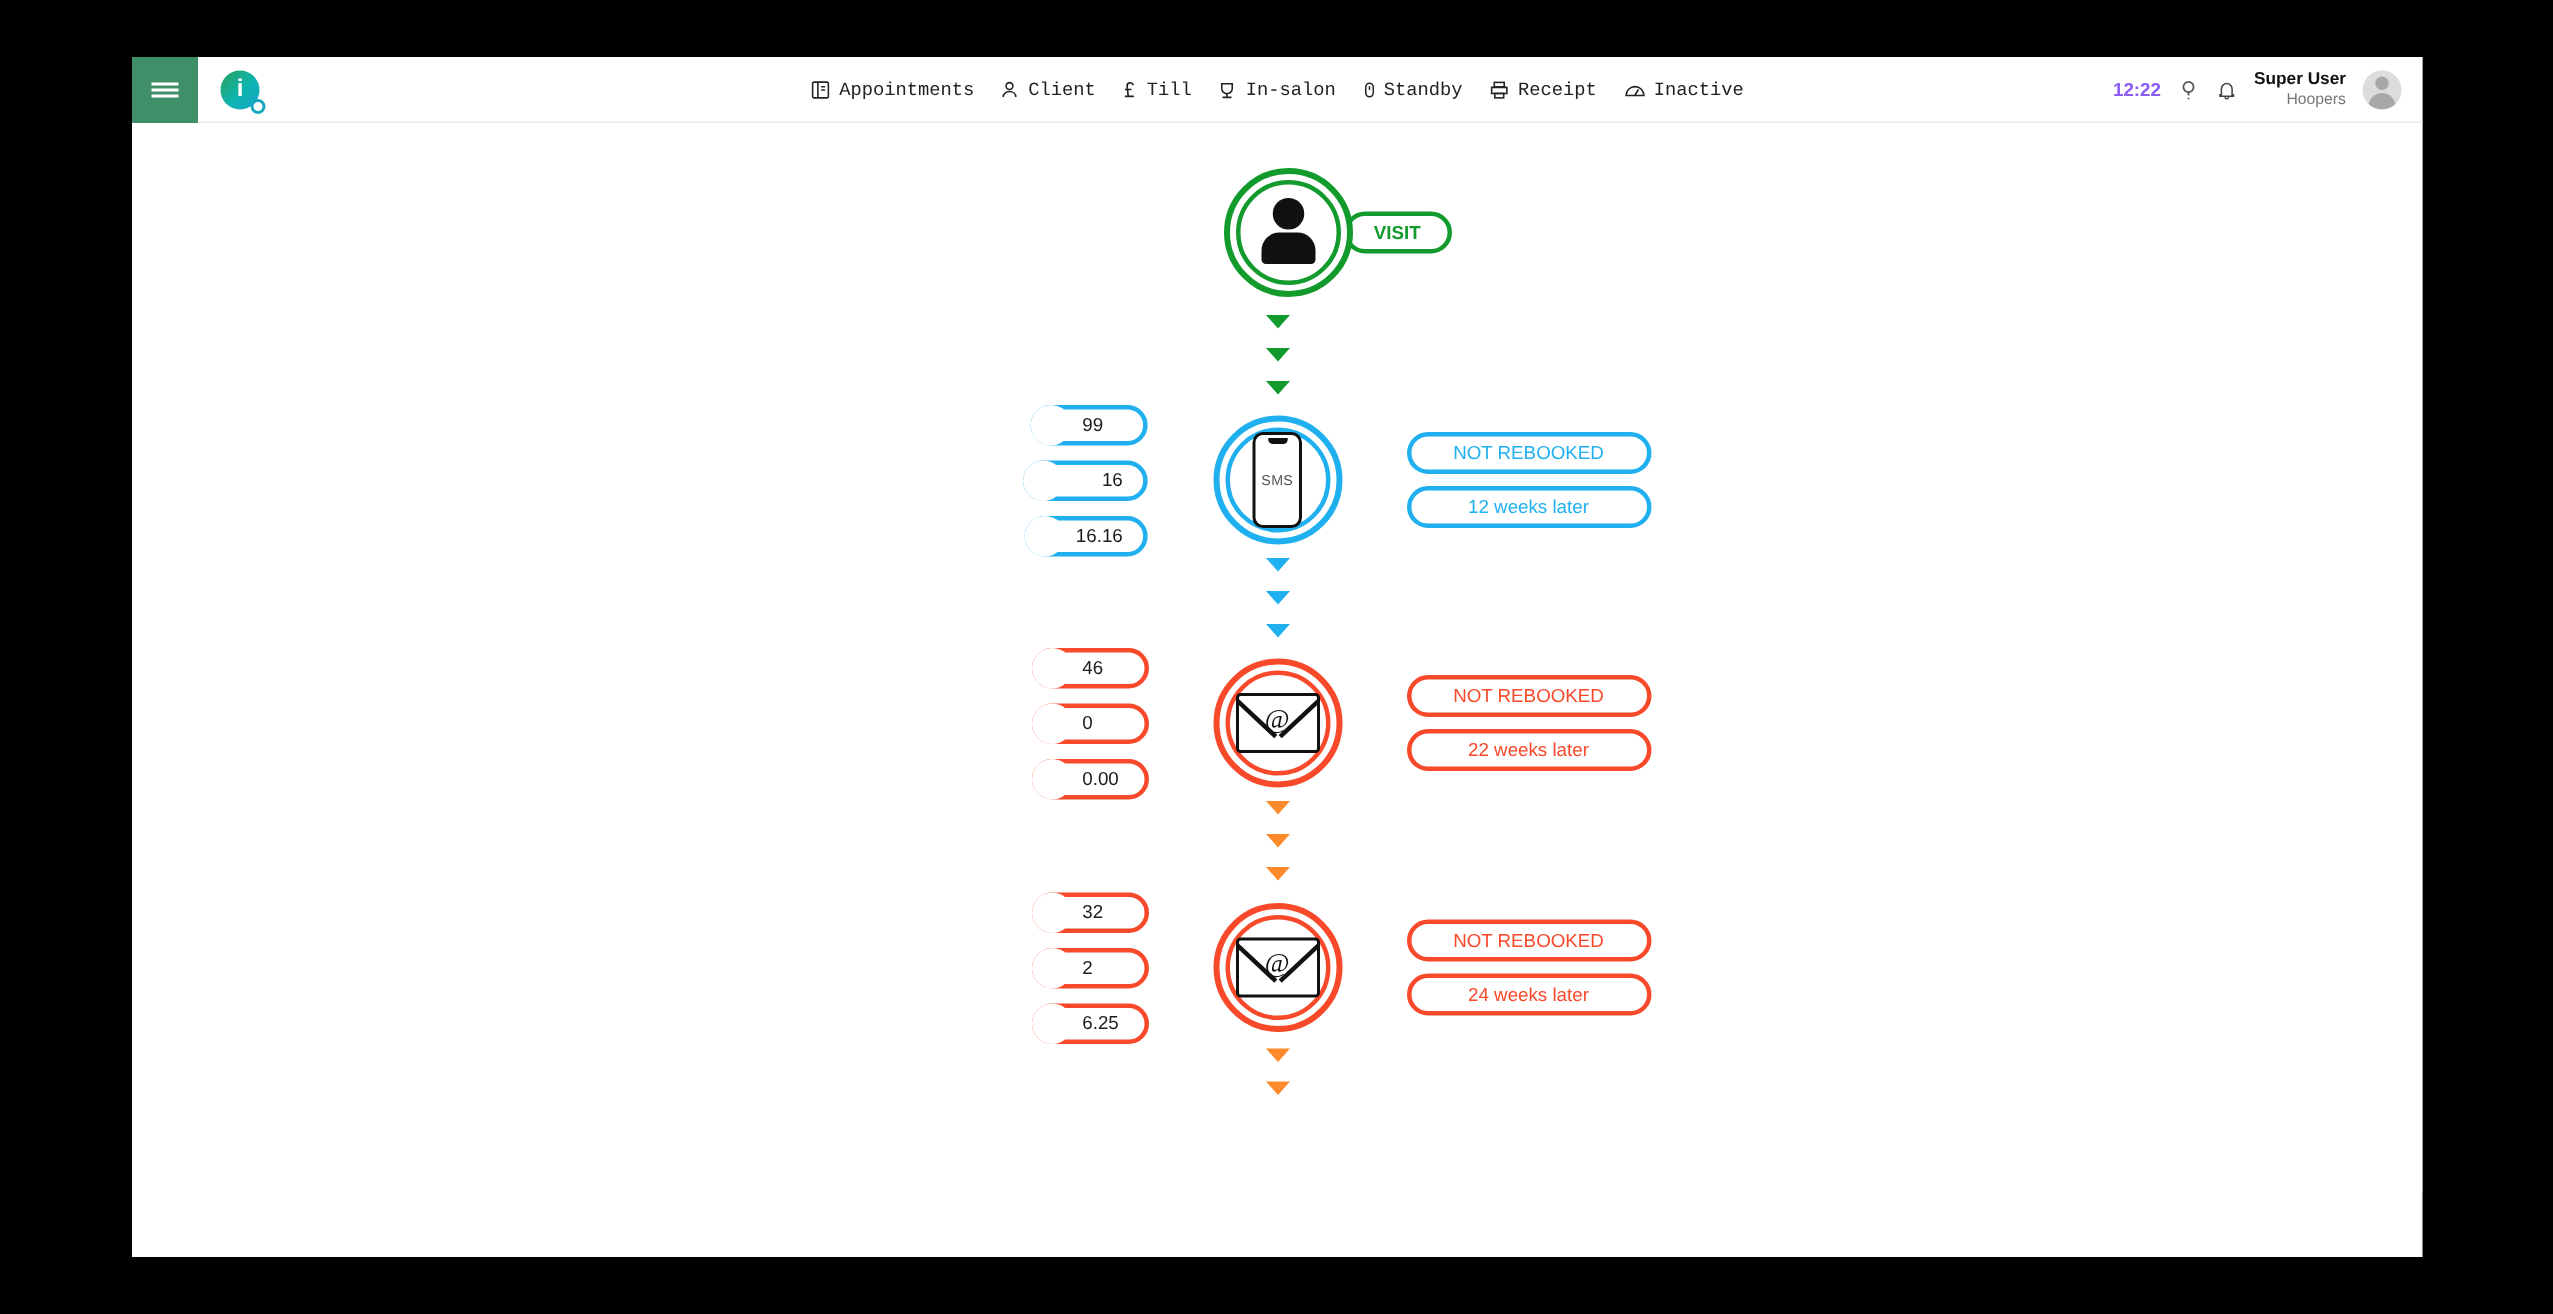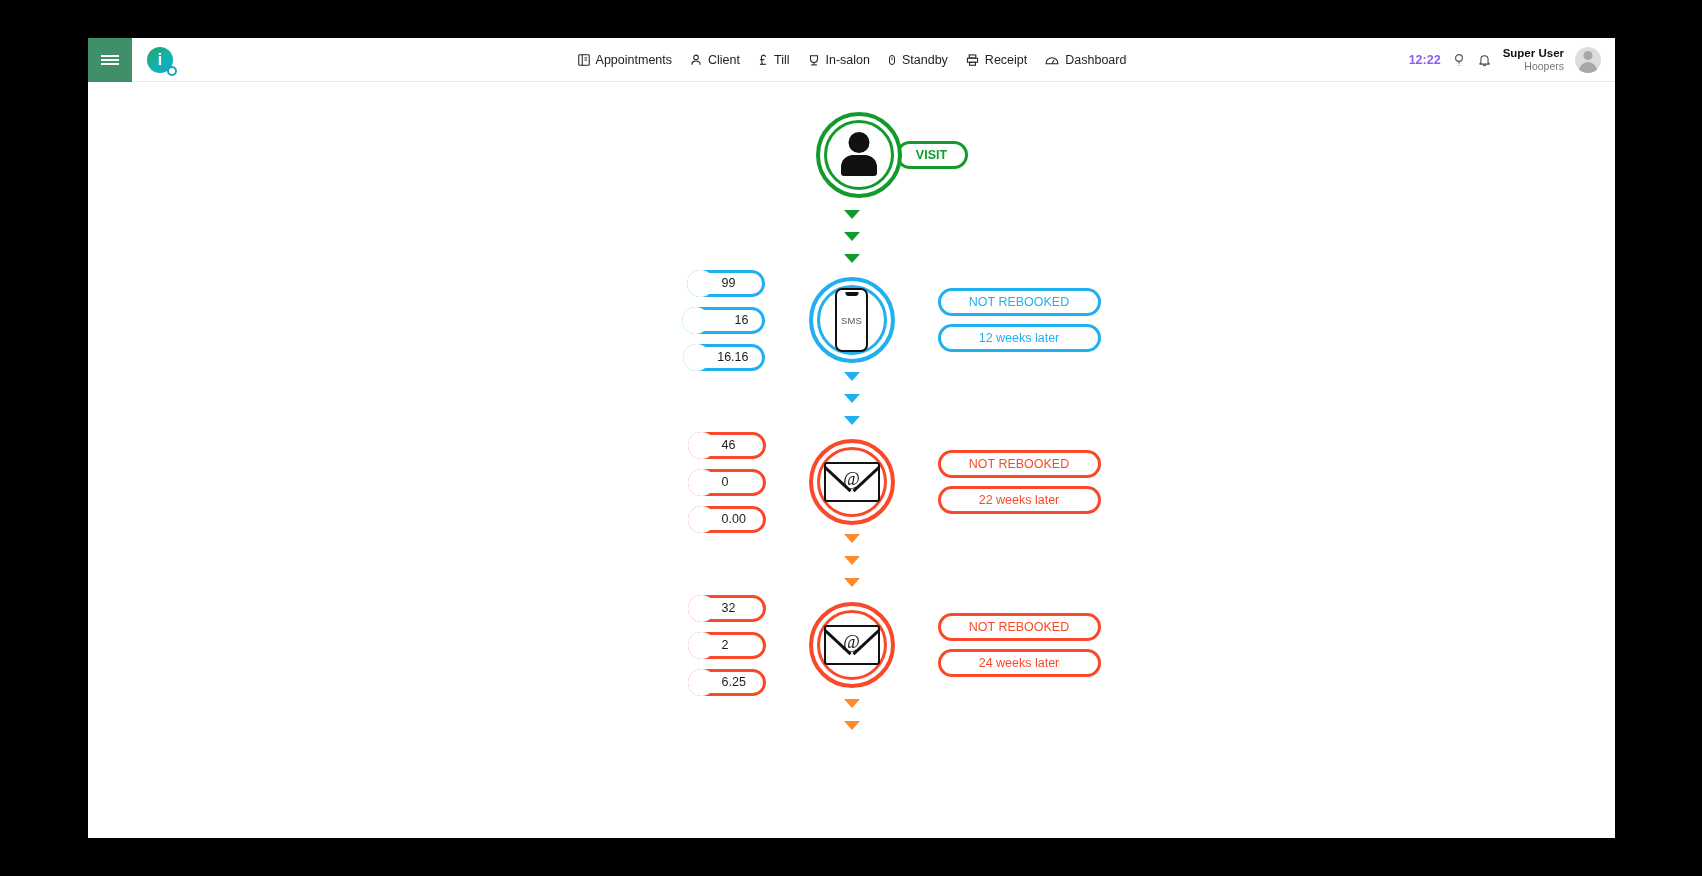--- a/index.html
+++ b/index.html
@@ -56,20 +56,21 @@
     width: 10px; height: 10px;
     border: 2.5px solid #17a6bd; border-radius: 50%;
     background: transparent;
   }
   .nav-center {
     position: absolute;
     left: 0; right: 0;
     display: flex; align-items: flex-end; justify-content: center;
     gap: 17px;
     pointer-events: none;
+    font-family: Liberation Mono, monospace;
   }
   .nav-item {
     display: flex; align-items: center; gap: 5px;
     font-size: 12.5px; color: #222;
     pointer-events: auto;
     cursor: pointer;
     white-space: nowrap;
   }
   .nav-item svg { display:block; }
   .nav-right {
@@ -333,21 +334,21 @@
           <rect x="4.6" y="10.6" width="6.8" height="3.4" fill="none" stroke="#222" stroke-width="1.2"></rect>
         </svg>
         <span>Receipt</span>
       </div>
 
       <div class="nav-item">
         <svg width="16" height="14" viewBox="0 0 18 16">
           <path d="M2.2 12.2a6.8 6.8 0 0 1 13.6 0z" fill="none" stroke="#222" stroke-width="1.2"></path>
           <line x1="9" y1="12" x2="11.6" y2="7.6" stroke="#222" stroke-width="1.2"></line>
         </svg>
-        <span>Dashboard</span>
+        <span>Inactive</span>
       </div>
 
     </div>
 
     <div class="nav-right">
       <span class="clock">12:22</span>
       <svg width="14" height="16" viewBox="0 0 14 16">
         <circle cx="7" cy="6" r="3.4" fill="none" stroke="#555" stroke-width="1.2"></circle>
         <path d="M7 9.4v2.2M7 13.2v.9" stroke="#555" stroke-width="1.2"></path>
       </svg>

